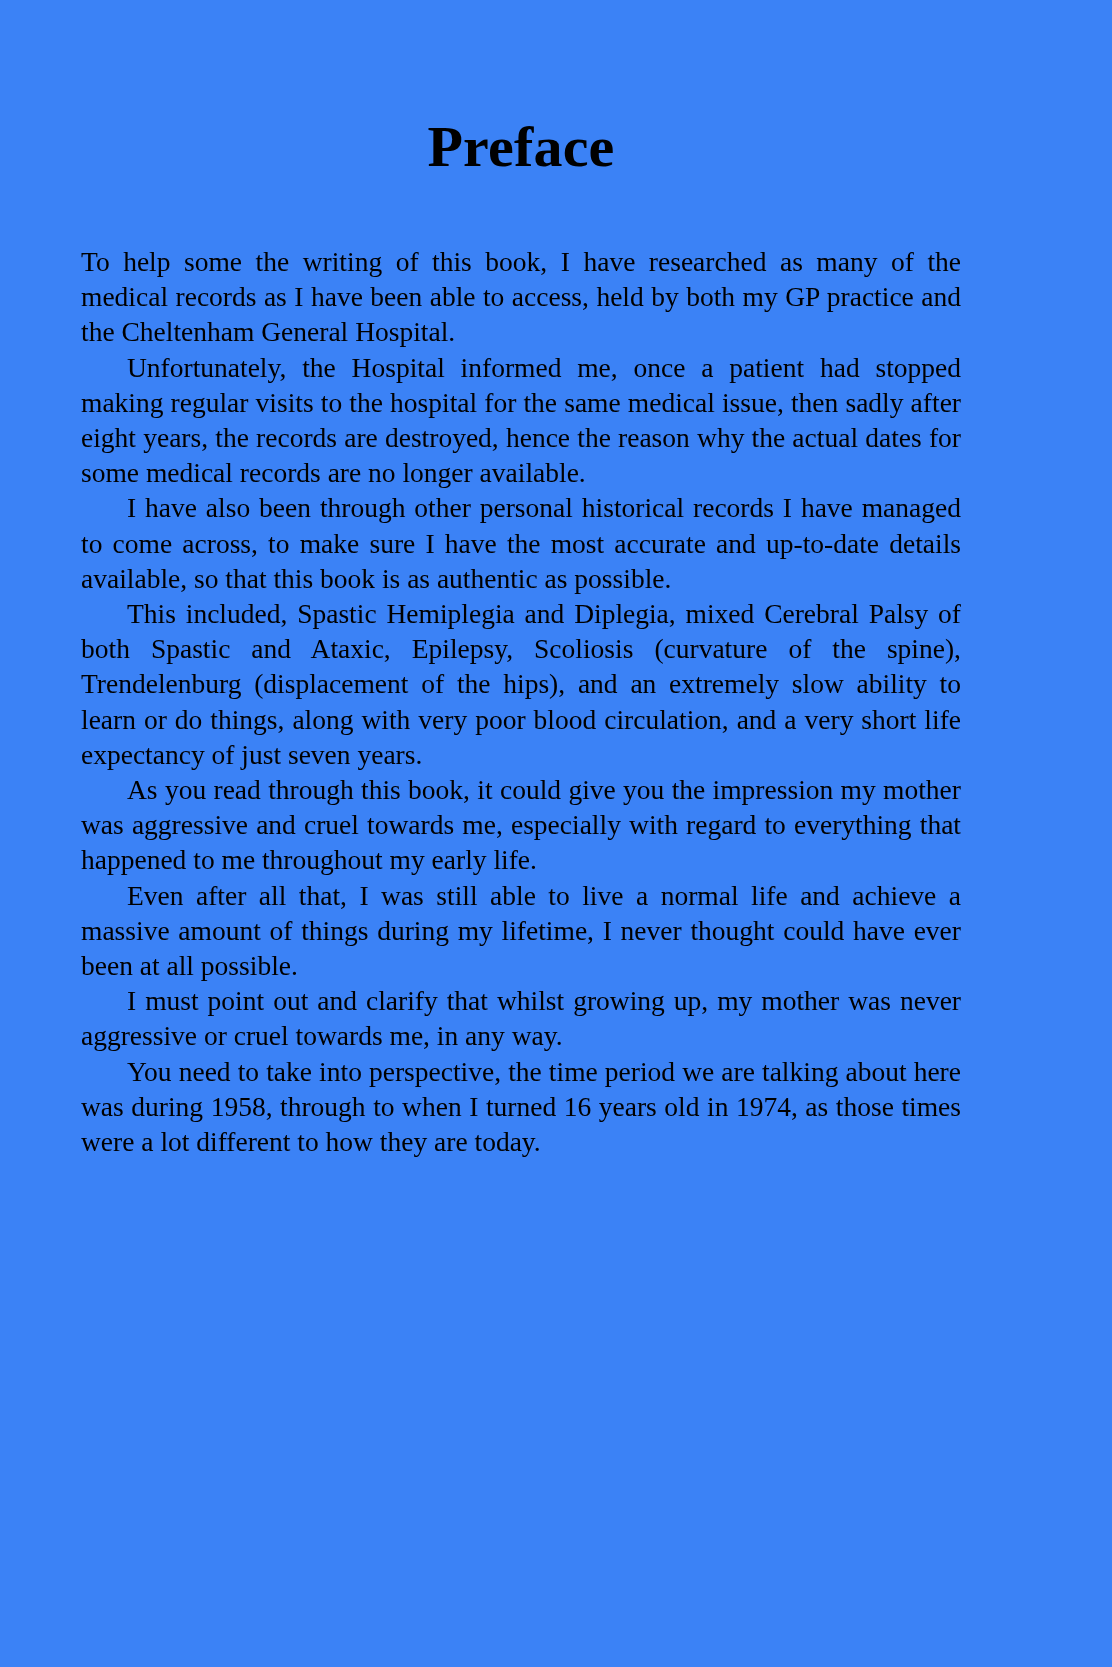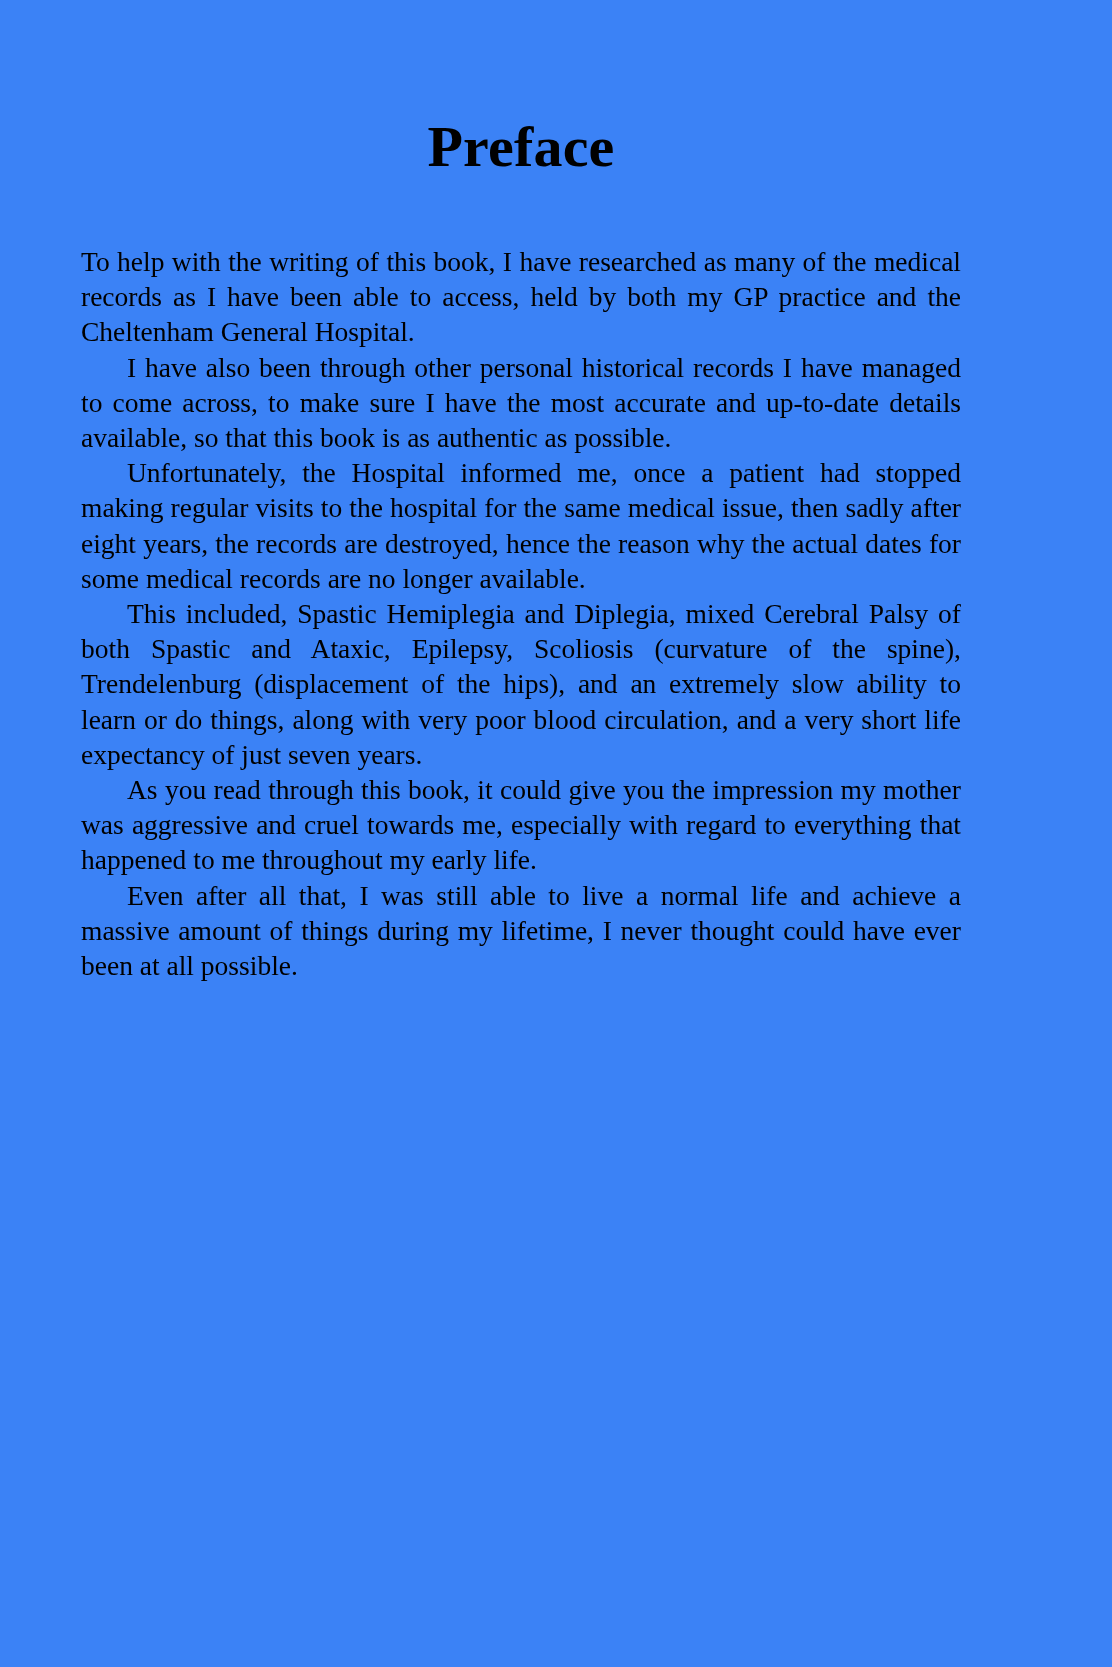--- a/index.html
+++ b/index.html
@@ -66,30 +66,32 @@
 </head>
 <body>
 
 <div class="page">
   <div class="page-inner">
 
     <h1 class="chapter-title">Preface</h1>
 
     <div class="body-text">
 
-      <p class="first">To help with the writing of this book, I have researched as many of the medical records as I have been able to access, held by both my GP practice and the Cheltenham General Hospital.</p>
+      <p class="first">To help some the writing of this book, I have researched as many of the medical records as I have been able to access, held by both my GP practice and the Cheltenham General Hospital.</p>
+
+      <p class="indent">Unfortunately, the Hospital informed me, once a patient had stopped making regular visits to the hospital for the same medical issue, then sadly after eight years, the records are destroyed, hence the reason why the actual dates for some medical records are no longer available.</p>
 
       <p class="indent">I have also been through other personal historical records I have managed to come across, to make sure I have the most accurate and up-to-date details available, so that this book is as authentic as possible.</p>
-
-      <p class="indent">Unfortunately, the Hospital informed me, once a patient had stopped making regular visits to the hospital for the same medical issue, then sadly after eight years, the records are destroyed, hence the reason why the actual dates for some medical records are no longer available.</p>
 
 
       <p class="indent">This included, Spastic Hemiplegia and Diplegia, mixed Cerebral Palsy of both Spastic and Ataxic, Epilepsy, Scoliosis (curvature of the spine), Trendelenburg (displacement of the hips), and an extremely slow ability to learn or do things, along with very poor blood circulation, and a very short life expectancy of just seven years.</p>
 
       <p class="indent">As you read through this book, it could give you the impression my mother was aggressive and cruel towards me, especially with regard to everything that happened to me throughout my early life.</p>
 
       <p class="indent">Even after all that, I was still able to live a normal life and achieve a massive amount of things during my lifetime, I never thought could have ever been at all possible.</p>
 
+      <p class="indent">I must point out and clarify that whilst growing up, my mother was never aggressive or cruel towards me, in any way.</p>
 
+      <p class="indent">You need to take into perspective, the time period we are talking about here was during 1958, through to when I turned 16 years old in 1974, as those times were a lot different to how they are today.</p>
 
     </div>
   </div>
 </div>
 
 </body></html>

